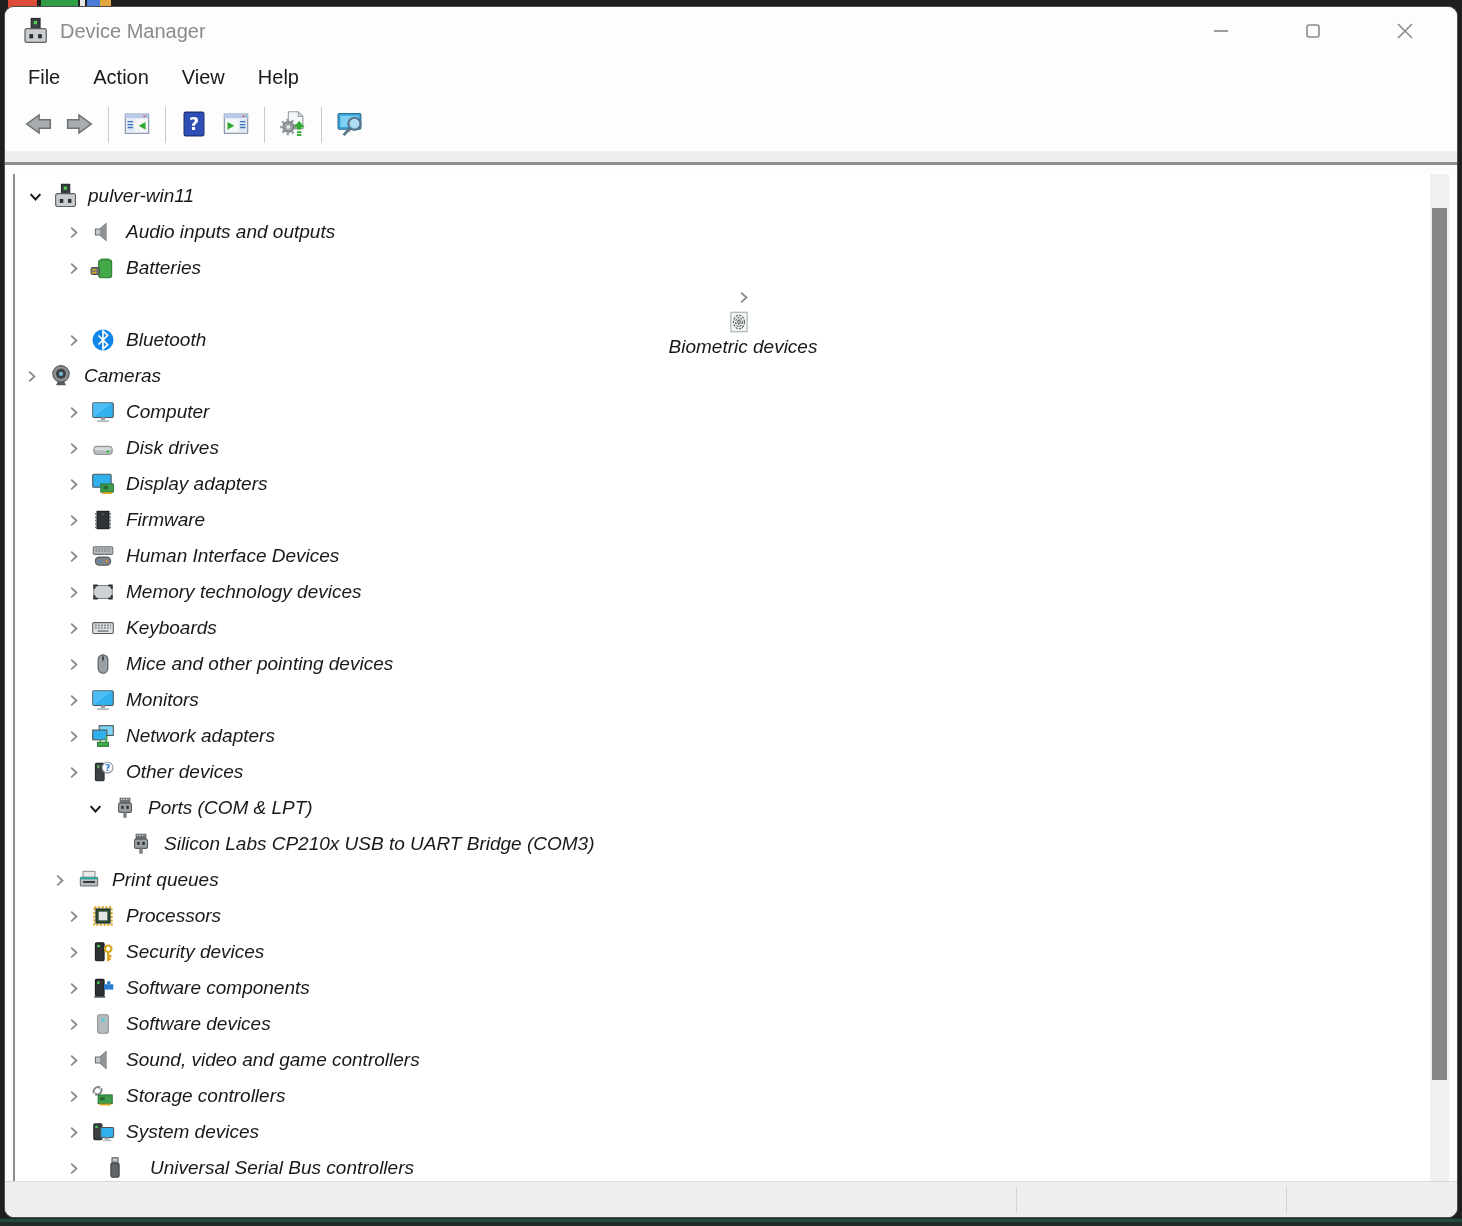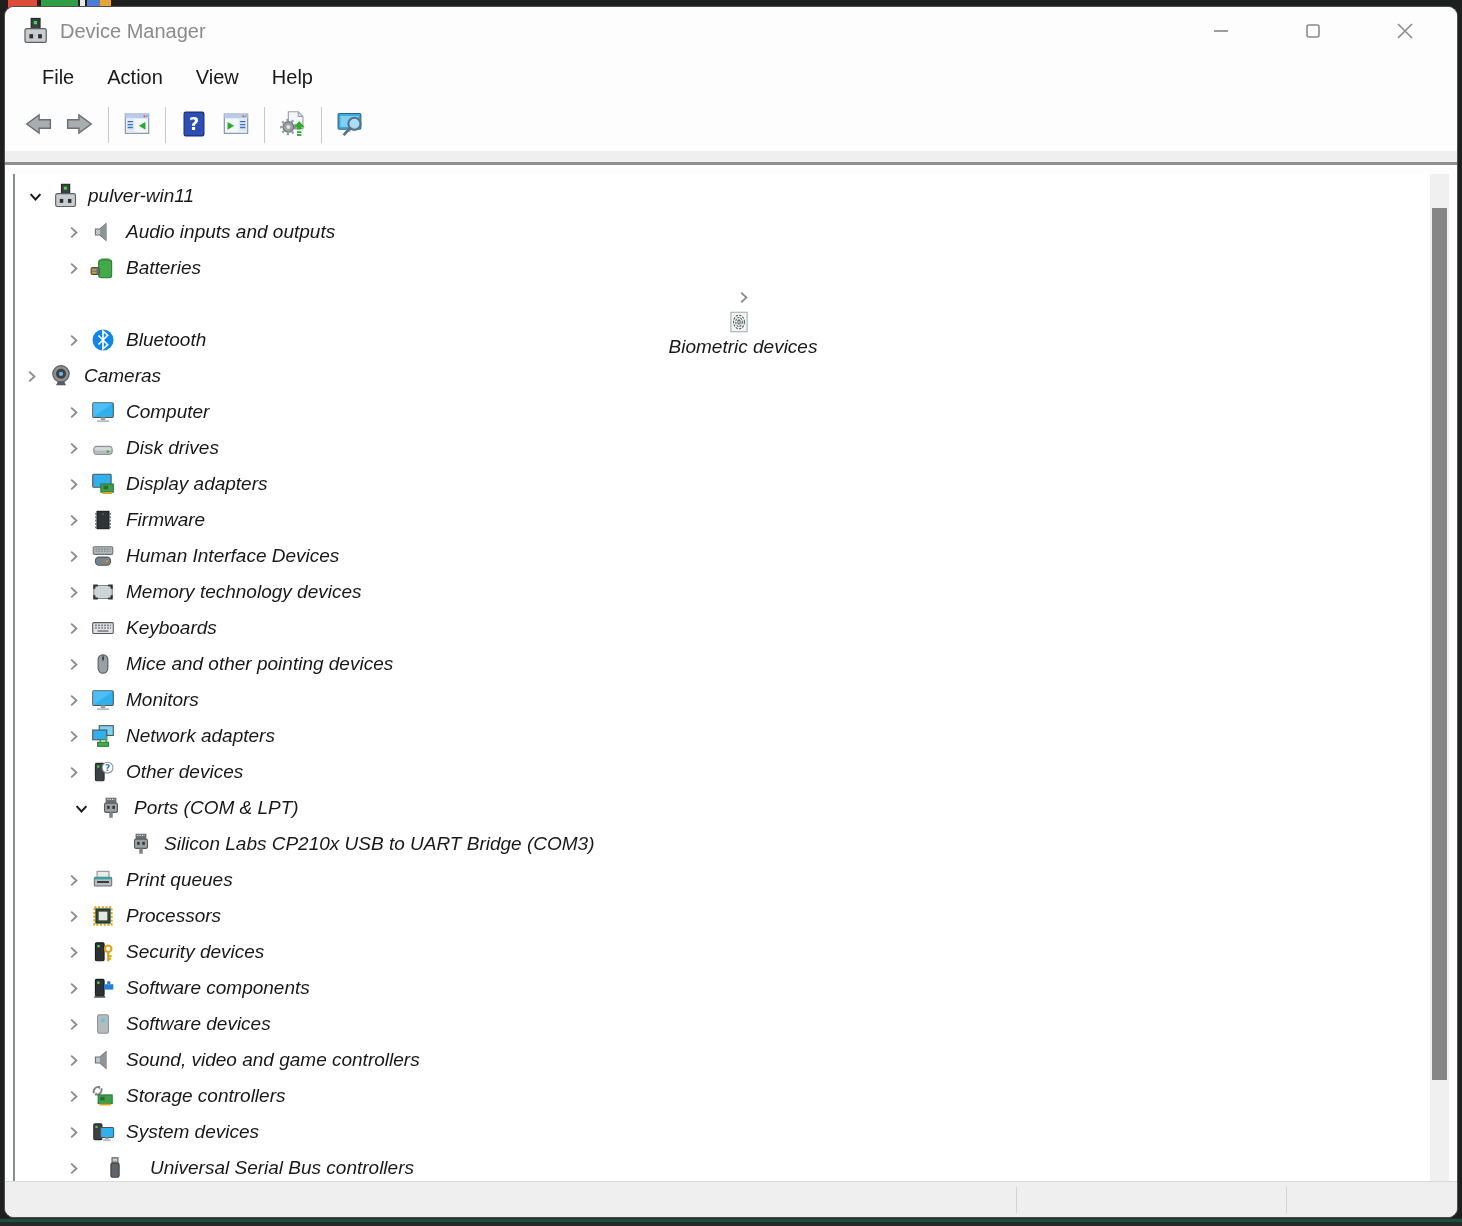--- a/index.html
+++ b/index.html
@@ -22,21 +22,21 @@
   
   .titlebar { position:relative; height:48px; display:flex; align-items:center; background:#fdfdfd; }
   .app-icon { width:30px; height:30px; margin-left:15px; display:inline-flex; }
   .app-icon svg { width:100%; height:100%; }
   .title { margin-left:10px; font-size:20px; color:#8b8b8b; }
   .win-controls { position:absolute; right:6px; top:0; height:48px; display:flex; }
   .win-btn { width:92px; height:48px; border:none; background:transparent; display:flex;
     align-items:center; justify-content:center; cursor:default; }
 
   
-  .menubar { height:44px; display:flex; align-items:center; padding-left:24px; background:#fdfdfd; }
+  .menubar { height:44px; display:flex; align-items:center; padding-left:10px; background:#fdfdfd; }
   .menu-item { font-size:20px; color:#1a1a1a; padding:4px 13px; margin-right:7px; }
 
   
   .toolbar { height:52px; display:flex; align-items:center; padding-left:12px; background:#fdfdfd; }
   .tb-btn { width:42px; height:40px; border:none; background:transparent; display:flex;
     align-items:center; justify-content:center; }
   .tb-btn svg { width:30px; height:28px; }
   .tb-sep { width:1px; height:36px; background:#c9c9c9; margin:0 7px; }
   .rebar-strip { height:14px; background:#efefef; border-bottom:3px solid #8b9090; }
 
@@ -456,21 +456,21 @@
             <span class="dev-icon">
               <svg viewBox="0 0 24 24">
                 <rect x="5" y="4" width="8" height="16" rx="1" fill="#3c4144" stroke="#26292b"></rect>
                 <rect x="6.6" y="6" width="2" height="2" fill="#4fd24f"></rect>
                 <circle cx="16.2" cy="8" r="5" fill="#ffffff" stroke="#8f9497"></circle>
                 <text x="16.2" y="11" font-size="8.5" text-anchor="middle" fill="#2a7ed1" font-weight="bold">?</text>
               </svg>
             </span>
             <span class="tree-label">Other devices</span>
           </div>
-          <div class="tree-row" style="padding-left: 50px;">
+          <div class="tree-row" style="padding-left: 64px;">
             <span class="twisty">
               <svg viewBox="0 0 16 16">
                 <path d="M3.4 5.8 L8 10.8 L12.6 5.8" fill="none" stroke="#1a1a1a" stroke-width="1.9"></path>
               </svg>
             </span>
             <span class="dev-icon">
               <svg viewBox="0 0 24 24">
                 <rect x="7" y="2.5" width="10" height="5" fill="#6d7174"></rect>
                 <path d="M8.5 4 H15.5" stroke="#d9dcde" stroke-width="1.2" stroke-dasharray="1.2 1"></path>
                 <rect x="6" y="7.5" width="12" height="8.5" rx="1.5" fill="#9aa0a4" stroke="#55595c"></rect>
@@ -488,21 +488,21 @@
                 <rect x="7" y="2.5" width="10" height="5" fill="#6d7174"></rect>
                 <path d="M8.5 4 H15.5" stroke="#d9dcde" stroke-width="1.2" stroke-dasharray="1.2 1"></path>
                 <rect x="6" y="7.5" width="12" height="8.5" rx="1.5" fill="#9aa0a4" stroke="#55595c"></rect>
                 <rect x="8.5" y="10" width="2.2" height="2.8" fill="#2e3133"></rect>
                 <rect x="13.3" y="10" width="2.2" height="2.8" fill="#2e3133"></rect>
                 <rect x="10.4" y="16" width="3.2" height="5" fill="#7d8286"></rect>
               </svg>
             </span>
             <span class="tree-label">Silicon Labs CP210x USB to UART Bridge (COM3)</span>
           </div>
-          <div class="tree-row" style="padding-left: 42px;">
+          <div class="tree-row" style="padding-left: 22px; margin-left: 6px;">
             <span class="twisty">
               <svg viewBox="0 0 16 16">
                 <path d="M5.8 3.4 L10.8 8 L5.8 12.6" fill="none" stroke="#8a8a8a" stroke-width="1.7"></path>
               </svg>
             </span>
             <span class="dev-icon">
               <svg viewBox="0 0 24 24">
                 <rect x="6.5" y="4" width="11" height="6" fill="#e8eaec" stroke="#8f9497"></rect>
                 <rect x="4" y="9.5" width="16" height="8" rx="1" fill="#b9bdc0" stroke="#6d7174"></rect>
                 <rect x="4" y="9.5" width="16" height="1.9" fill="#2ba8a0"></rect>

